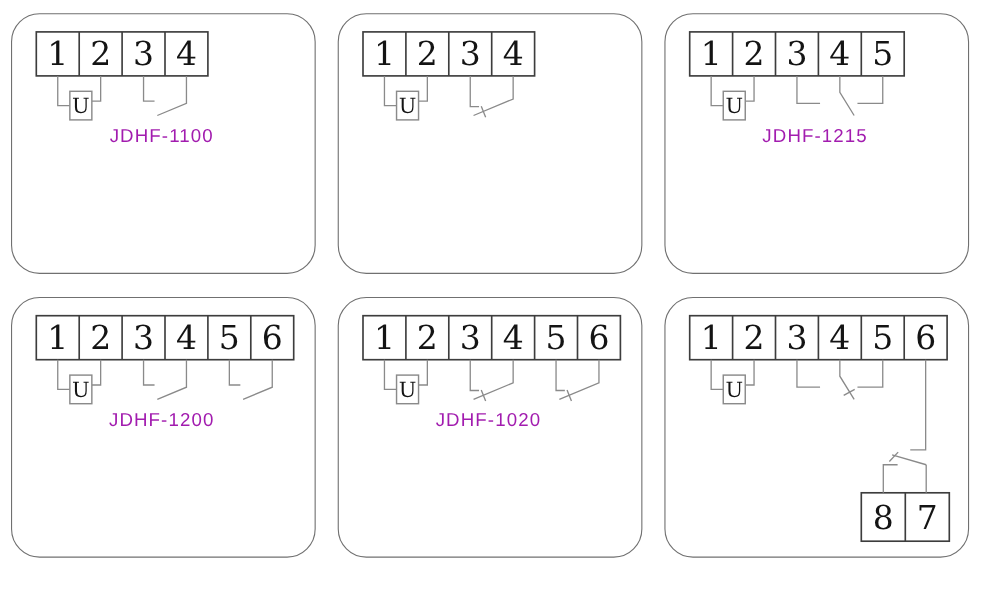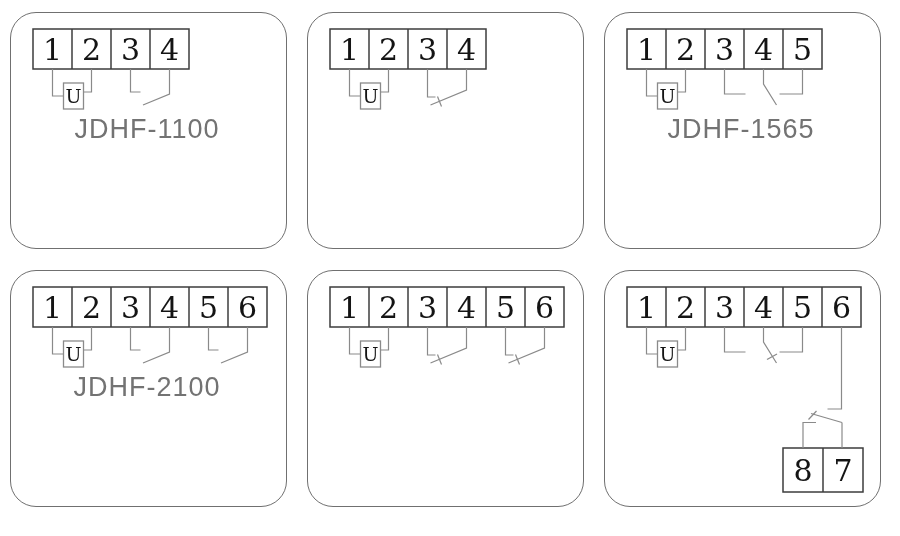--- a/index.html
+++ b/index.html
@@ -7,21 +7,21 @@
     width:900px;height:536px;background:#ffffff;position:relative;
     font-family:"Liberation Sans", sans-serif;overflow:hidden;
   }
   .panel{
     position:absolute;width:277px;height:237px;box-sizing:border-box;
     border:1.5px solid #707070;border-radius:26px;background:#ffffff;
   }
   .panel svg{position:absolute;left:0;top:0;display:block;}
   .panel-label{
     position:absolute;top:101px;left:0;width:272px;text-align:center;
-    font-size:27px;letter-spacing:1px;color:#737373;white-space:nowrap;
+    font-size:17px;letter-spacing:1px;color:#a21caf;white-space:nowrap;
   }
   #p0{left:10px;top:12px;}
   #p1{left:307px;top:12px;}
   #p2{left:604px;top:12px;}
   #p3{left:10px;top:270px;}
   #p4{left:307px;top:270px;}
   #p5{left:604px;top:270px;}
 </style>
 </head>
 <body>
@@ -83,21 +83,21 @@
         <text x="197.5" y="46.5" text-anchor="middle" font-size="30" font-family="&quot;DejaVu Serif&quot;, serif" fill="#141414">5</text>
         <path d="M 41.5 56 V 83 H 52.5" fill="none" stroke="#8a8a8a" stroke-width="1.2"></path>
         <path d="M 80.5 56 V 79 H 72.5" fill="none" stroke="#8a8a8a" stroke-width="1.2"></path>
         <rect x="52.5" y="70" width="20" height="26" fill="#ffffff" stroke="#8a8a8a" stroke-width="1.3"></rect>
         <text x="62.5" y="90" text-anchor="middle" font-size="19" font-family="&quot;DejaVu Serif&quot;, serif" fill="#141414">U</text>
         <path d="M 119.5 56 V 81 H 140.5" fill="none" stroke="#8a8a8a" stroke-width="1.2"></path>
         <path d="M 197.5 56 V 81 H 174.5" fill="none" stroke="#8a8a8a" stroke-width="1.2"></path>
         <path d="M 158.5 56 V 71 L 171.5 92" fill="none" stroke="#8a8a8a" stroke-width="1.2"></path>
       </g>
     </svg>
-  <div class="panel-label">JDHF-1565</div>
+  <div class="panel-label">JDHF-1215</div>
 </div>
 <div class="panel" id="p3">
   <svg width="277" height="237" viewBox="0 0 277 237">
       <g>
         <rect x="22" y="16" width="234" height="40" fill="#ffffff" stroke="#3d3d3d" stroke-width="1.5"></rect>
         <text x="41.5" y="46.5" text-anchor="middle" font-size="30" font-family="&quot;DejaVu Serif&quot;, serif" fill="#141414">1</text>
         <line x1="61" y1="16" x2="61" y2="56" stroke="#3d3d3d" stroke-width="1.5"></line>
         <text x="80.5" y="46.5" text-anchor="middle" font-size="30" font-family="&quot;DejaVu Serif&quot;, serif" fill="#141414">2</text>
         <line x1="100" y1="16" x2="100" y2="56" stroke="#3d3d3d" stroke-width="1.5"></line>
         <text x="119.5" y="46.5" text-anchor="middle" font-size="30" font-family="&quot;DejaVu Serif&quot;, serif" fill="#141414">3</text>
@@ -110,21 +110,21 @@
         <path d="M 41.5 56 V 83 H 52.5" fill="none" stroke="#8a8a8a" stroke-width="1.2"></path>
         <path d="M 80.5 56 V 79 H 72.5" fill="none" stroke="#8a8a8a" stroke-width="1.2"></path>
         <rect x="52.5" y="70" width="20" height="26" fill="#ffffff" stroke="#8a8a8a" stroke-width="1.3"></rect>
         <text x="62.5" y="90" text-anchor="middle" font-size="19" font-family="&quot;DejaVu Serif&quot;, serif" fill="#141414">U</text>
         <path d="M 119.5 56 V 79 H 129.5" fill="none" stroke="#8a8a8a" stroke-width="1.2"></path>
         <path d="M 158.5 56 V 81 L 132 92" fill="none" stroke="#8a8a8a" stroke-width="1.2"></path>
         <path d="M 197.5 56 V 79 H 207.5" fill="none" stroke="#8a8a8a" stroke-width="1.2"></path>
         <path d="M 236.5 56 V 81 L 210 92" fill="none" stroke="#8a8a8a" stroke-width="1.2"></path>
       </g>
     </svg>
-  <div class="panel-label">JDHF-2100</div>
+  <div class="panel-label">JDHF-1200</div>
 </div>
 <div class="panel" id="p4">
   <svg width="277" height="237" viewBox="0 0 277 237">
       <g>
         <rect x="22" y="16" width="234" height="40" fill="#ffffff" stroke="#3d3d3d" stroke-width="1.5"></rect>
         <text x="41.5" y="46.5" text-anchor="middle" font-size="30" font-family="&quot;DejaVu Serif&quot;, serif" fill="#141414">1</text>
         <line x1="61" y1="16" x2="61" y2="56" stroke="#3d3d3d" stroke-width="1.5"></line>
         <text x="80.5" y="46.5" text-anchor="middle" font-size="30" font-family="&quot;DejaVu Serif&quot;, serif" fill="#141414">2</text>
         <line x1="100" y1="16" x2="100" y2="56" stroke="#3d3d3d" stroke-width="1.5"></line>
         <text x="119.5" y="46.5" text-anchor="middle" font-size="30" font-family="&quot;DejaVu Serif&quot;, serif" fill="#141414">3</text>
@@ -139,20 +139,21 @@
         <rect x="52.5" y="70" width="20" height="26" fill="#ffffff" stroke="#8a8a8a" stroke-width="1.3"></rect>
         <text x="62.5" y="90" text-anchor="middle" font-size="19" font-family="&quot;DejaVu Serif&quot;, serif" fill="#141414">U</text>
         <path d="M 119.5 56 V 84 H 127.5" fill="none" stroke="#8a8a8a" stroke-width="1.2"></path>
         <path d="M 158.5 56 V 77 L 122.5 92" fill="none" stroke="#8a8a8a" stroke-width="1.2"></path>
         <path d="M 129.5 83.5 L 133.5 93.5" fill="none" stroke="#8a8a8a" stroke-width="1.2"></path>
         <path d="M 197.5 56 V 84 H 205.5" fill="none" stroke="#8a8a8a" stroke-width="1.2"></path>
         <path d="M 236.5 56 V 77 L 200.5 92" fill="none" stroke="#8a8a8a" stroke-width="1.2"></path>
         <path d="M 207.5 83.5 L 211.5 93.5" fill="none" stroke="#8a8a8a" stroke-width="1.2"></path>
       </g>
     </svg>
+  <div class="panel-label">JDHF-1020</div>
 </div>
 <div class="panel" id="p5">
   <svg width="277" height="237" viewBox="0 0 277 237">
       <g>
         <rect x="22" y="16" width="234" height="40" fill="#ffffff" stroke="#3d3d3d" stroke-width="1.5"></rect>
         <text x="41.5" y="46.5" text-anchor="middle" font-size="30" font-family="&quot;DejaVu Serif&quot;, serif" fill="#141414">1</text>
         <line x1="61" y1="16" x2="61" y2="56" stroke="#3d3d3d" stroke-width="1.5"></line>
         <text x="80.5" y="46.5" text-anchor="middle" font-size="30" font-family="&quot;DejaVu Serif&quot;, serif" fill="#141414">2</text>
         <line x1="100" y1="16" x2="100" y2="56" stroke="#3d3d3d" stroke-width="1.5"></line>
         <text x="119.5" y="46.5" text-anchor="middle" font-size="30" font-family="&quot;DejaVu Serif&quot;, serif" fill="#141414">3</text>

